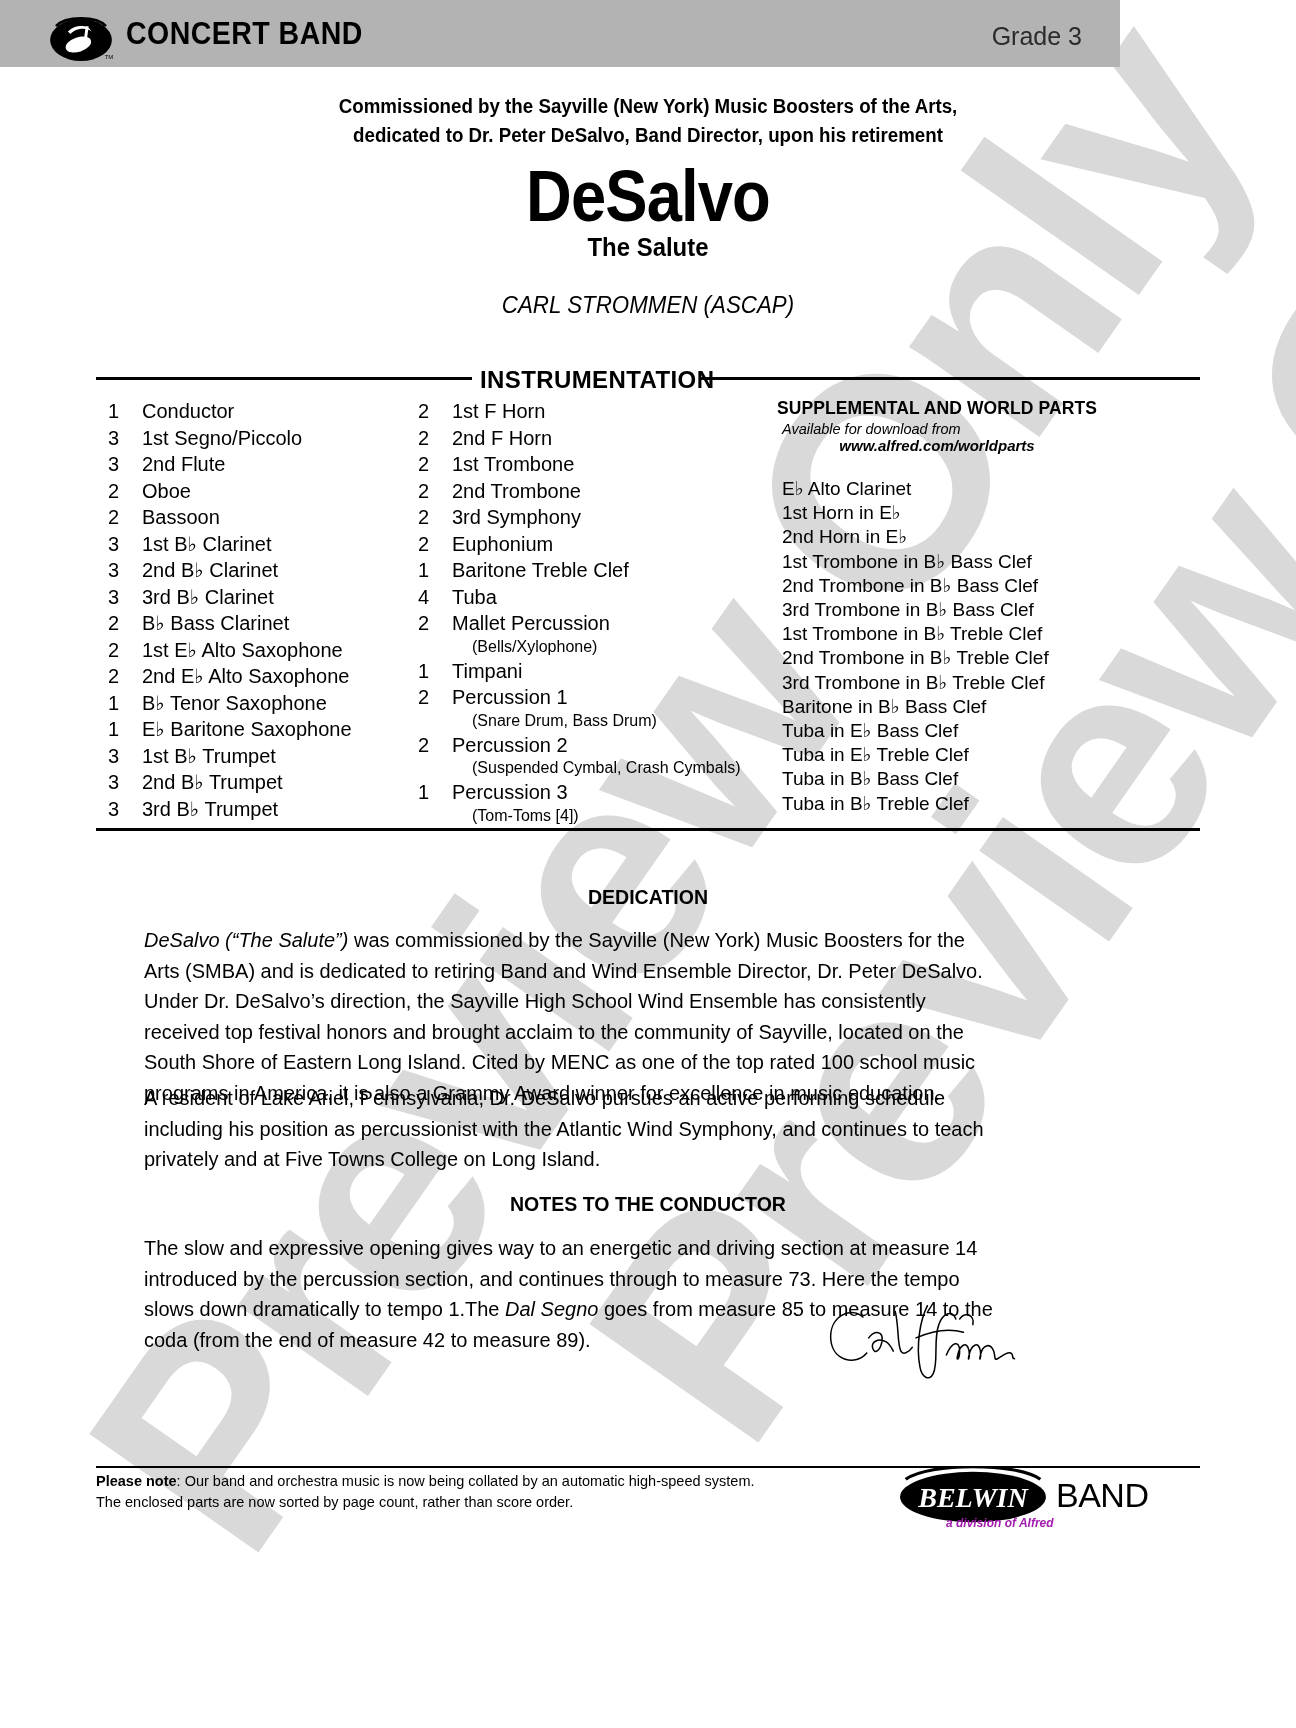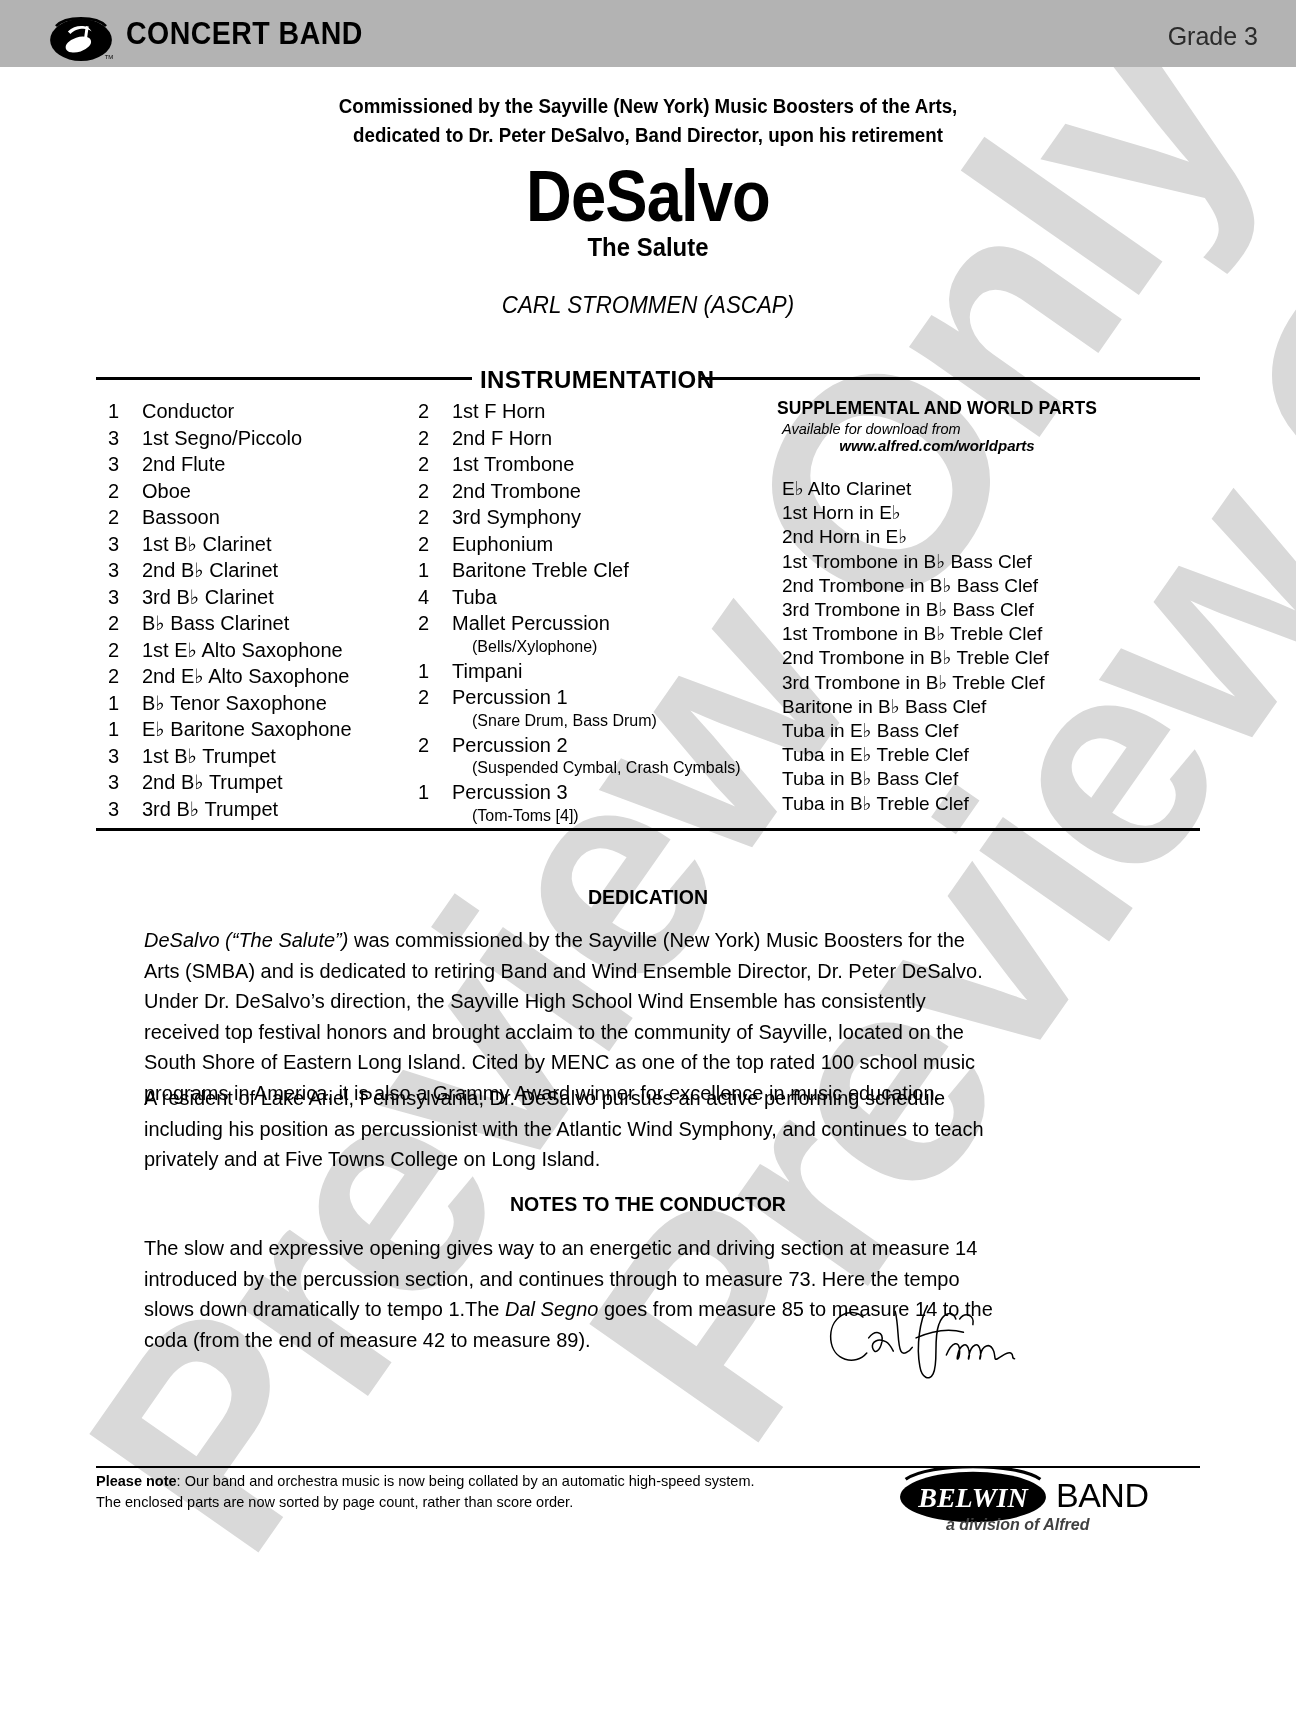--- a/index.html
+++ b/index.html
@@ -30,21 +30,21 @@
     letter-spacing:-10px;
     transform:rotate(-55deg);
     transform-origin:left top;
     white-space:nowrap;
   }
   .wm1{left:60px;  top:1290px;}
   .wm2{left:560px; top:1180px;}
 
   
   .hdr{
-    position:absolute;left:0;top:0;width:1296px;height:67px;
+    position:absolute;left:0;top:0;width:1120px;height:67px;
     background:#b3b3b3;
     z-index:20;
   }
   .hdr-logo{
     position:absolute;left:48px;top:17px;width:66px;height:46px;
   }
   .hdr-title{
     position:absolute;left:126px;top:16px;
     font-size:31px;font-weight:bold;letter-spacing:0.5px;
     font-stretch:condensed;
@@ -151,21 +151,21 @@
   }
   .please-note b{font-weight:bold;}
   .belwin{
     position:absolute;right:78px;top:1466px;width:320px;height:66px;z-index:20;
   }
   .belwin-mark{position:absolute;left:0;top:2px;width:150px;height:58px;}
   .belwin-band{
     position:absolute;left:158px;top:10px;font-size:34px;font-weight:normal;letter-spacing:-0.5px;
   }
   .belwin-div{
-    position:absolute;left:48px;top:50px;font-size:16px;font-style:italic;font-weight:bold;color:#404040;
+    position:absolute;left:48px;top:50px;font-size:12px;font-style:italic;font-weight:bold;color:#a21caf;
   }
 </style>
 </head>
 <body>
 
 <div class="page">
 
   <div class="watermark">
     <span class="wm1">Preview Only</span>
     <span class="wm2">Preview Only</span>

